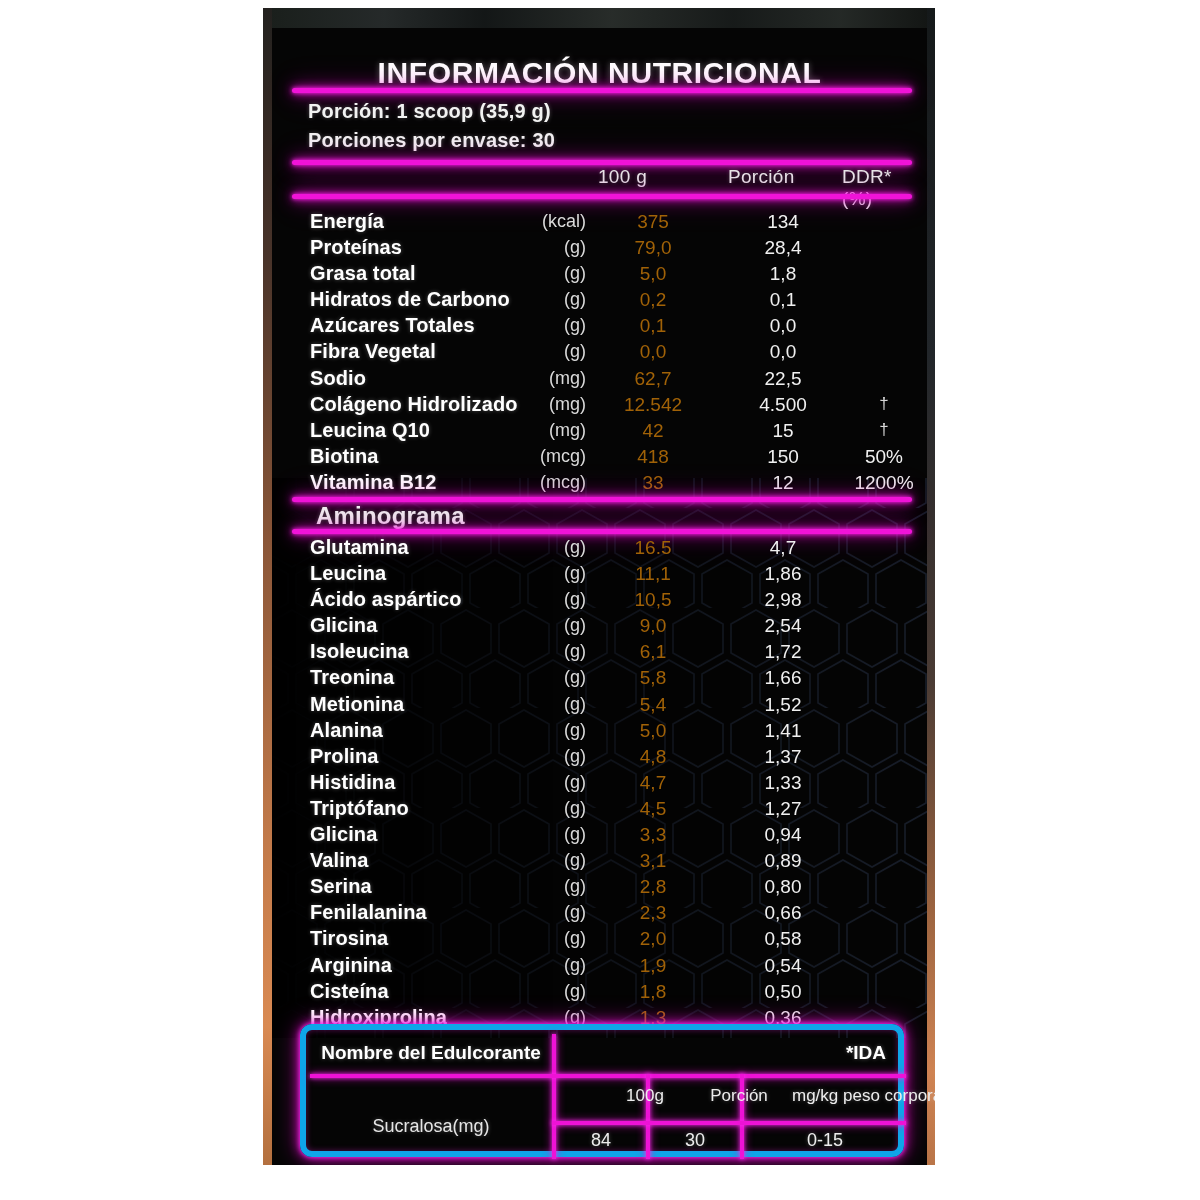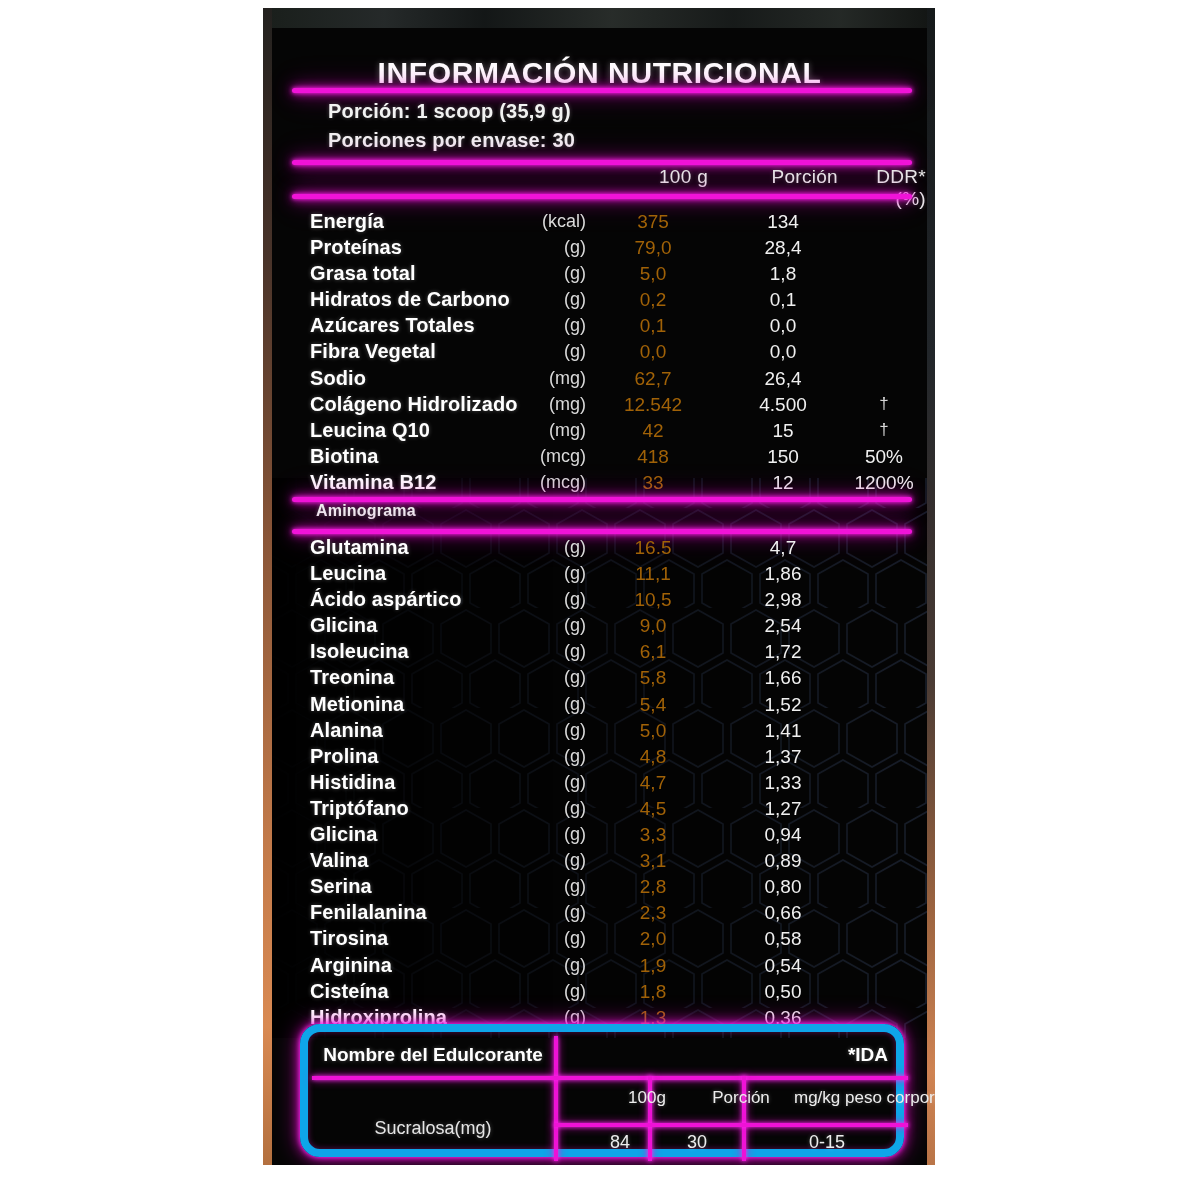--- a/index.html
+++ b/index.html
@@ -102,30 +102,29 @@
 
   
   .serving {
     position: absolute;
     left: 36px;
     color: #f2f2f2;
     font-size: 20px;
     font-weight: bold;
     letter-spacing: .2px;
     text-shadow: 0 0 4px rgba(255,255,255,.28);
-    margin-left: 20px;
   }
 
   
   .colhead {
     position: absolute;
     color: #e9e9e9;
     font-size: 19px;
     letter-spacing: .3px;
-    text-align: right;
+    text-align: left;
     text-shadow: 0 0 4px rgba(255,255,255,.22);
   }
 
   
   .rows {
     position: absolute;
     left: 0;
     width: 655px;
   }
   .row {
@@ -179,35 +178,35 @@
     font-size: 19px;
     color: #f0f0f0;
   }
   .row .c3.dag { font-size: 17px; color: #d8d8d8; }
 
   
   .amino-label {
     position: absolute;
     left: 44px;
     color: #f0f0f0;
-    font-size: 16px;
+    font-size: 24px;
     font-weight: bold;
     letter-spacing: .2px;
     text-shadow: 0 0 4px rgba(255,255,255,.28);
   }
 
   
   .sw-box {
     position: absolute;
     left: 28px;
     top: 1016px;
     width: 604px;
     height: 133px;
-    border: 8px solid #0ea5e9;
-    border-radius: 20px;
+    border: 6px solid #0ea5e9;
+    border-radius: 12px;
     box-sizing: border-box;
     box-shadow:
       0 0 5px #ff2bf2,
       0 0 12px #e20cc9,
       0 0 24px rgba(226,12,201,.6),
       inset 0 0 6px rgba(255,40,235,.35);
   }
   .sw-line {
     position: absolute;
     background: #ee12d6;
@@ -364,21 +363,21 @@
             <span class="nm">Fibra Vegetal</span>
             <span class="un">(g)</span>
             <span class="c1">0,0</span>
             <span class="c2">0,0</span>
             <span class="c3"></span>
           </div>
           <div class="row">
             <span class="nm">Sodio</span>
             <span class="un">(mg)</span>
             <span class="c1">62,7</span>
-            <span class="c2">26,4</span>
+            <span class="c2">22,5</span>
             <span class="c3"></span>
           </div>
           <div class="row">
             <span class="nm">Colágeno Hidrolizado</span>
             <span class="un">(mg)</span>
             <span class="c1">12.542</span>
             <span class="c2">4.500</span>
             <span class="c3 dag">†</span>
           </div>
           <div class="row">
@@ -536,20 +535,20 @@
 
         <div class="sw-txt sw-head" style="left:4px; width:242px;">Nombre del Edulcorante</div>
         <div class="sw-txt sw-head" style="left:520px; width:80px;">*IDA</div>
 
         <div class="sw-txt sw-name">Sucralosa(mg)</div>
 
         <div class="sw-txt sw-sub" style="left:250px; width:90px;">100g</div>
         <div class="sw-txt sw-sub" style="left:344px; width:90px;">Porción</div>
         <div class="sw-txt sw-sub" style="left:438px; width:162px;">mg/kg peso corporal</div>
 
-        <div class="sw-txt sw-val" style="left:250px; width:90px;padding-left:17px;">84</div>
+        <div class="sw-txt sw-val" style="left:250px; width:90px;">84</div>
         <div class="sw-txt sw-val" style="left:344px; width:90px;">30</div>
         <div class="sw-txt sw-val" style="left:438px; width:162px;">0-15</div>
       </div>
 
     </div>
   </div>
 </div>
 
 </body></html>

